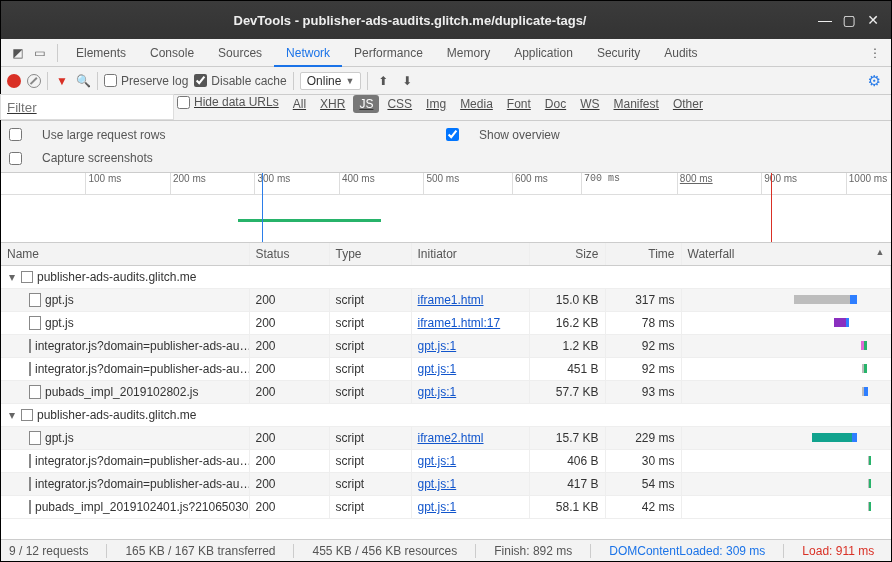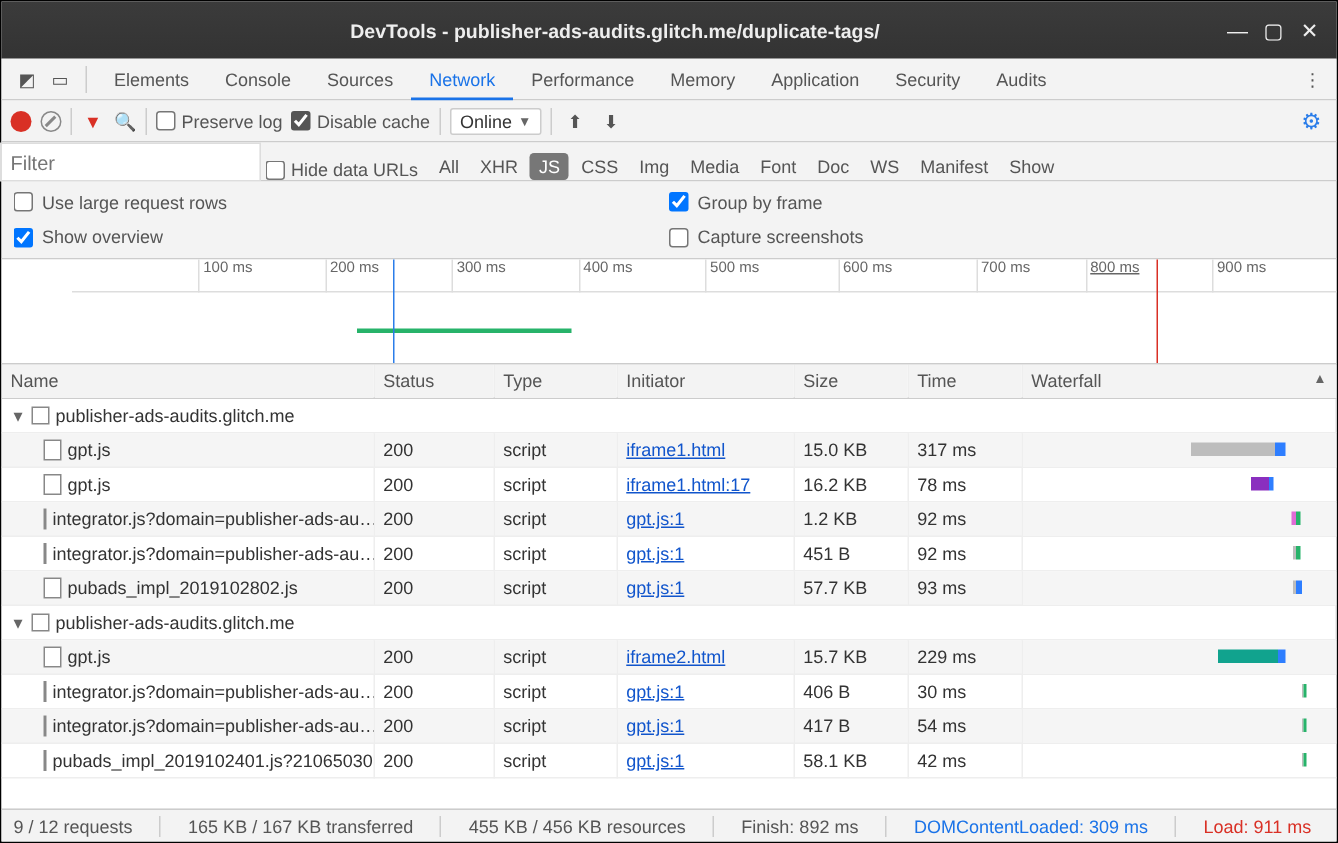--- a/index.html
+++ b/index.html
@@ -19,39 +19,39 @@
 .toolbar .ban { width: 14px; height: 14px; border: 1.5px solid #888; border-radius: 50%; position: relative; }
 .toolbar .ban::after { content: ""; position: absolute; left: 1px; top: 5px; width: 9px; height: 1.5px; background: #888; transform: rotate(-45deg); }
 .toolbar .funnel { width: 16px; text-align: center; color: #d93025; cursor: pointer; }
 .toolbar .sep { width: 1px; height: 18px; background: #ccc; }
 .toolbar label { display: flex; align-items: center; gap: 4px; color: #555; }
 .toolbar input[type=checkbox] { accent-color: #555; }
 .toolbar .throttle { display: flex; align-items: center; gap: 4px; border: 1px solid #ccc; padding: 1px 6px; border-radius: 2px; background: #fff; }
 .toolbar .throttle .caret { font-size: 9px; color: #666; }
 .toolbar .arrow-btn { width: 18px; text-align: center; color: #555; cursor: pointer; }
 .gear { color: #2b7de9; cursor: pointer; font-size: 15px; margin-left: auto; margin-right: 4px; }
-.filterbar { height: 26px; display: flex; align-items: flex-end; border-bottom: 1px solid #ccc; background: #f3f3f3; }
+.filterbar { height: 26px; display: flex; align-items: flex-start; border-bottom: 1px solid #ccc; background: #f3f3f3; text-decoration: underline; }
 .filterbar input[type=text] { width: 172px; height: 24px; border: none; background: #fff; padding: 0 6px; margin-right: 4px; outline: 1px solid #ddd; }
 .filterbar label { display: flex; align-items: center; gap: 4px; margin-right: 8px; color: #555; }
 .filterbar .typebtn { padding: 2px 6px; color: #555; cursor: pointer; }
 .filterbar .typebtn.active { background: #777; color: #fff; border-radius: 3px; }
 .options-row { height: 52px; border-bottom: 1px solid #ccc; background: #f3f3f3; padding: 4px 8px; display: grid; grid-template-columns: 1fr 1fr; gap: 4px 0; align-items: center; }
-.options-row label { display: flex; align-items: center; gap: 6px; color: #555; }
-.overview { height: 70px; border-bottom: 1px solid #ccc; background: #fff; position: relative; padding-left: 47px; }
+.options-row label { display: flex; align-items: center; gap: 20px; color: #555; }
+.overview { height: 70px; border-bottom: 1px solid #ccc; background: #fff; position: relative; }
 .ruler { height: 22px; border-bottom: 1px solid #ddd; position: relative; }
 .ruler .tick { position: absolute; top: 0; height: 22px; font-size: 10px; color: #666; border-left: 1px solid #ddd; padding-left: 2px; }
 .overview .ov-bar { position: absolute; top: 24px; height: 3px; }
 .overview .dcl-line { position: absolute; top:0; bottom:0; width:1px; background:#2b7de9; }
 .overview .load-line { position: absolute; top:0; bottom:0; width:1px; background:#d93025; }
 .table-wrap { flex: 1; overflow: auto; background: #fff; }
 table { width: 100%; border-collapse: collapse; table-layout: fixed; }
 th, td { text-align: left; padding: 4px 6px; border-bottom: 1px solid #eee; border-right: 1px solid #eee; white-space: nowrap; overflow: hidden; text-overflow: ellipsis; height: 21px; }
 th { background: #f3f3f3; font-weight: normal; color: #555; position: sticky; top: 0; border-bottom: 1px solid #ccc; }
 th.waterfall, td.waterfall { border-right: none; }
-th.size, td.size, th.time, td.time { }
+th.size, td.size, th.time, td.time { text-align: right; }
 th .sort-ind { float: right; font-size: 9px; color: #666; }
 col.c-name { width: 248px; }
 col.c-status { width: 80px; }
 col.c-type { width: 82px; }
 col.c-initiator { width: 118px; }
 col.c-size { width: 76px; }
 col.c-time { width: 76px; }
 col.c-waterfall {  }
 tbody tr:nth-child(even) td { background: #f5f5f5; }
 .group-row td { font-weight: normal; }
@@ -138,52 +138,48 @@
         <span class="typebtn">All</span>
         <span class="typebtn">XHR</span>
         <span class="typebtn active">JS</span>
         <span class="typebtn">CSS</span>
         <span class="typebtn">Img</span>
         <span class="typebtn">Media</span>
         <span class="typebtn">Font</span>
         <span class="typebtn">Doc</span>
         <span class="typebtn">WS</span>
         <span class="typebtn">Manifest</span>
-        <span class="typebtn">Show</span>
+        <span class="typebtn">Other</span>
       </div>
   </div>
 
   <div class="options-row">
     <label>
         <input type="checkbox" id="cb-large" style="">
         <span>Use large request rows</span>
-      </label>
-    <label>
-        <input type="checkbox" id="cb-group" checked="" style="">
-        <span>Group by frame</span>
       </label>
     <label>
         <input type="checkbox" id="cb-ov" checked="" style="">
         <span>Show overview</span>
       </label>
     <label>
         <input type="checkbox" id="cb-cap" style="">
         <span>Capture screenshots</span>
       </label>
   </div>
 
   <div class="overview">
     <div class="ruler" id="ruler">
         <div class="tick" style="left: 84.48px;">100 ms</div>
         <div class="tick" style="left: 168.96px;">200 ms</div>
         <div class="tick" style="left: 253.44px;">300 ms</div>
         <div class="tick" style="left: 337.92px;">400 ms</div>
         <div class="tick" style="left: 422.4px;">500 ms</div>
         <div class="tick" style="left: 511px;">600 ms</div>
-        <div class="tick" style="left: 603px;">700 ms</div>
+        <div class="tick" style="left: 580px; font-family: Liberation Mono, monospace;">700 ms</div>
         <div class="tick" style="left: 675.84px; text-decoration: underline;">800 ms</div>
         <div class="tick" style="left: 760.32px;">900 ms</div>
         <div class="tick" style="left: 844.8px;">1000 ms</div>
       </div>
     <div id="ov-body" style="position:absolute;top:22px;left:0;right:0;bottom:0;">
         <div class="ov-bar" style="left: 236.544px; width: 143.616px; background: rgb(39, 179, 106);"></div>
       </div>
   <div class="dcl-line" style="left: 261.043px;"></div>
       <div class="load-line" style="left: 769.613px;"></div>
     </div>

